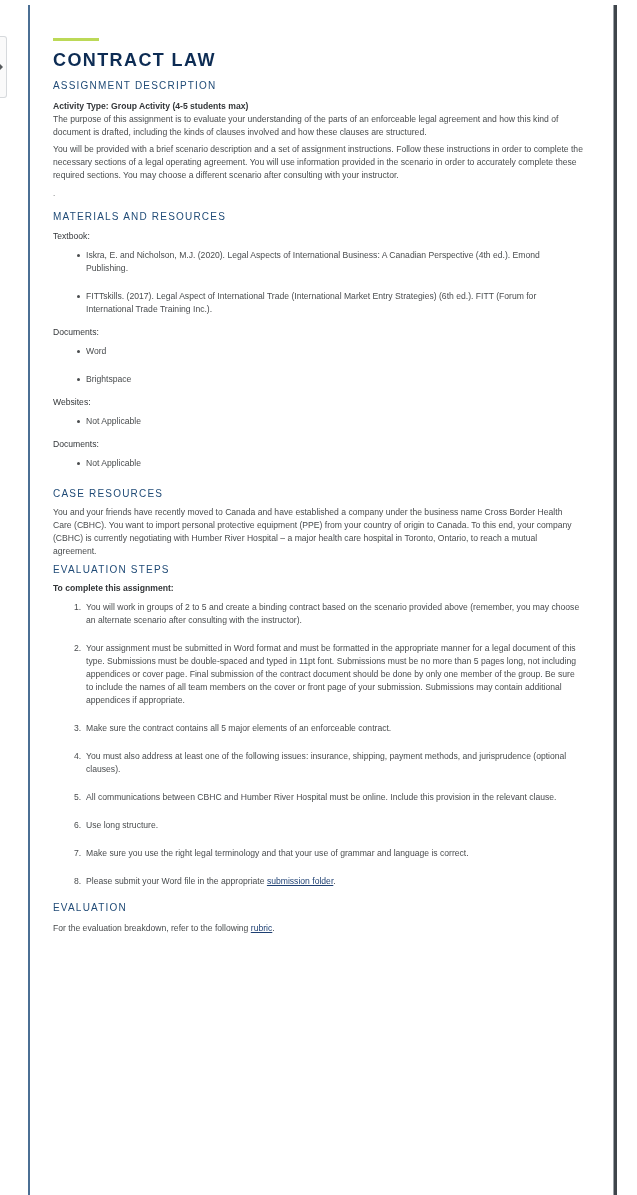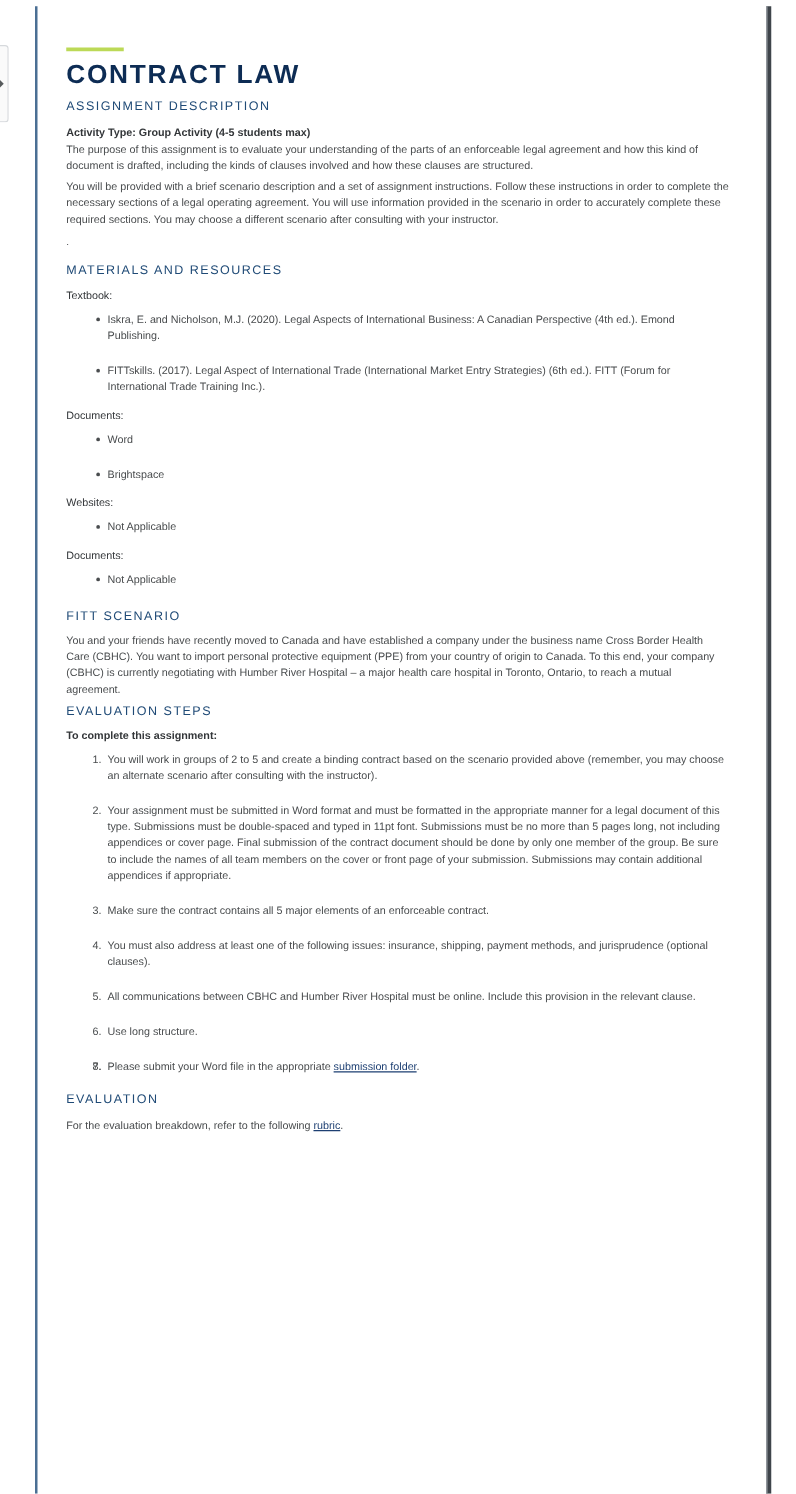--- a/index.html
+++ b/index.html
@@ -27,21 +27,21 @@
     .right-scroll {
       position: absolute; left: 613px; top: 5px; width: 4px; height: 1190px;
       background: #3f454b; border-left: 1px solid #9aa0a6;
     }
     .content {
       position: absolute; left: 53px; top: 38px; width: 530px;
       font-size: 8.6px; line-height: 13px;
     }
     .accent-bar { width: 46px; height: 3px; background: #bcd957; margin-bottom: 6px; }
     h1 {
-      font-size: 21px; line-height: 26px; font-weight: 700;
+      font-size: 18px; line-height: 26px; font-weight: 700;
       color: #0d2c54; letter-spacing: 1.4px; margin-bottom: 3px;
     }
     h2 {
       font-size: 10px; line-height: 19px; font-weight: 400;
       color: #1f4a76; letter-spacing: 1.2px;
     }
     .h2-first { margin-bottom: 5px; }
     .strong { font-weight: 700; color: #333639; }
     p { margin: 0; }
     .para { margin-bottom: 4px; }
@@ -93,32 +93,32 @@
     </ul>
     <p class="sub-label">Websites:</p>
     <ul class="bullets">
       <li class="last">Not Applicable</li>
     </ul>
     <p class="sub-label">Documents:</p>
     <ul class="bullets">
       <li class="last">Not Applicable</li>
     </ul>
 
-    <h2 class="section" style="margin-top:14px;margin-bottom:3px">FITT SCENARIO</h2>
+    <h2 class="section" style="margin-top:14px;margin-bottom:3px">CASE RESOURCES</h2>
     <p>You and your friends have recently moved to Canada and have established a company under the business name Cross Border Health Care (CBHC). You want to import personal protective equipment (PPE) from your country of origin to Canada. To this end, your company (CBHC) is currently negotiating with Humber River Hospital – a major health care hospital in Toronto, Ontario, to reach a mutual agreement.</p>
 
     <h2 style="margin-top:2px;margin-bottom:3px">EVALUATION STEPS</h2>
     <p class="strong">To complete this assignment:</p>
     <ol class="steps">
       <li><span class="num">1.</span><span>You will work in groups of 2 to 5 and create a binding contract based on the scenario provided above (remember, you may choose an alternate scenario after consulting with the instructor).</span></li>
       <li><span class="num">2.</span><span>Your assignment must be submitted in Word format and must be formatted in the appropriate manner for a legal document of this type. Submissions must be double-spaced and typed in 11pt font. Submissions must be no more than 5 pages long, not including appendices or cover page. Final submission of the contract document should be done by only one member of the group. Be sure to include the names of all team members on the cover or front page of your submission. Submissions may contain additional appendices if appropriate.</span></li>
       <li><span class="num">3.</span><span>Make sure the contract contains all 5 major elements of an enforceable contract.</span></li>
       <li><span class="num">4.</span><span>You must also address at least one of the following issues: insurance, shipping, payment methods, and jurisprudence (optional clauses).</span></li>
       <li><span class="num">5.</span><span>All communications between CBHC and Humber River Hospital must be online. Include this provision in the relevant clause.</span></li>
       <li><span class="num">6.</span><span>Use long structure.</span></li>
-      <li><span class="num">7.</span></li>
+      <li><span class="num">7.</span><span>Make sure you use the right legal terminology and that your use of grammar and language is correct.</span></li>
       <li style="margin-bottom:10px"><span class="num">8.</span><span>Please submit your Word file in the appropriate </span><a class="link" href="#">submission folder</a><span>.</span></li>
     </ol>
 
     <h2 style="margin-bottom:5px">EVALUATION</h2>
     <p><span>For the evaluation breakdown, refer to the following </span><a class="link" href="#">rubric</a><span>.</span></p>
   </div>
 </div>
 
 </body></html>

